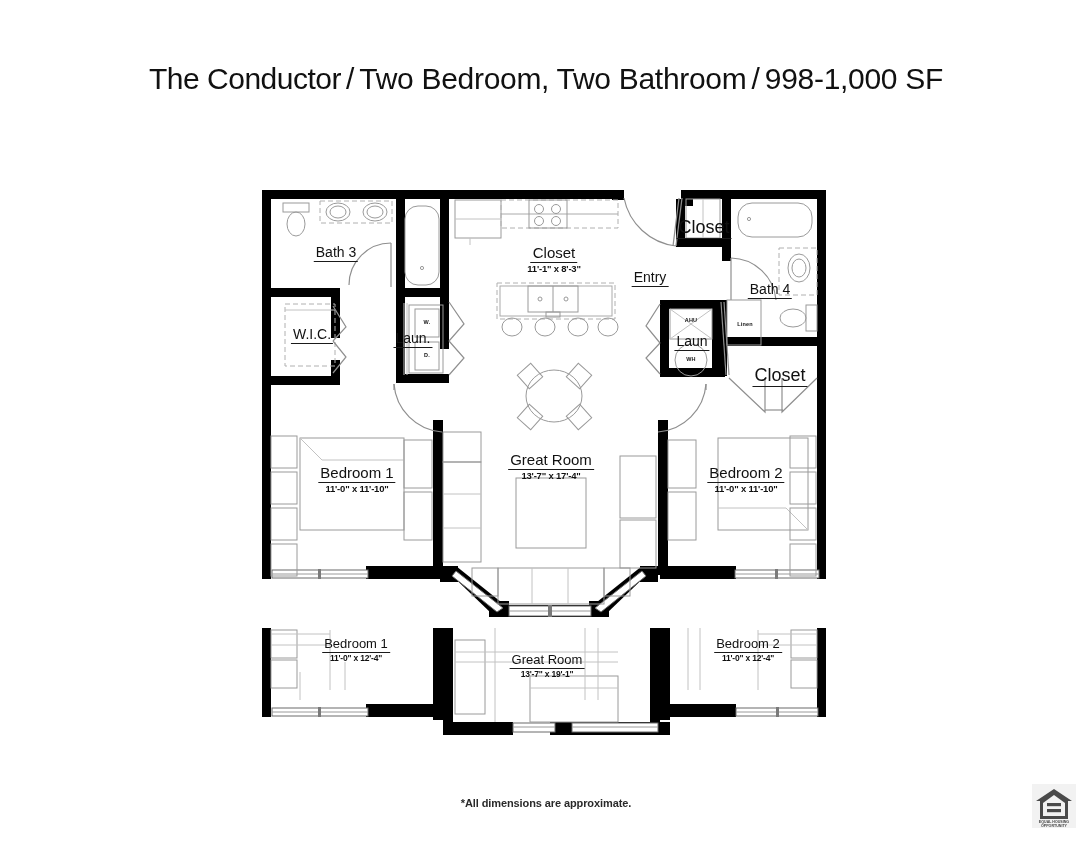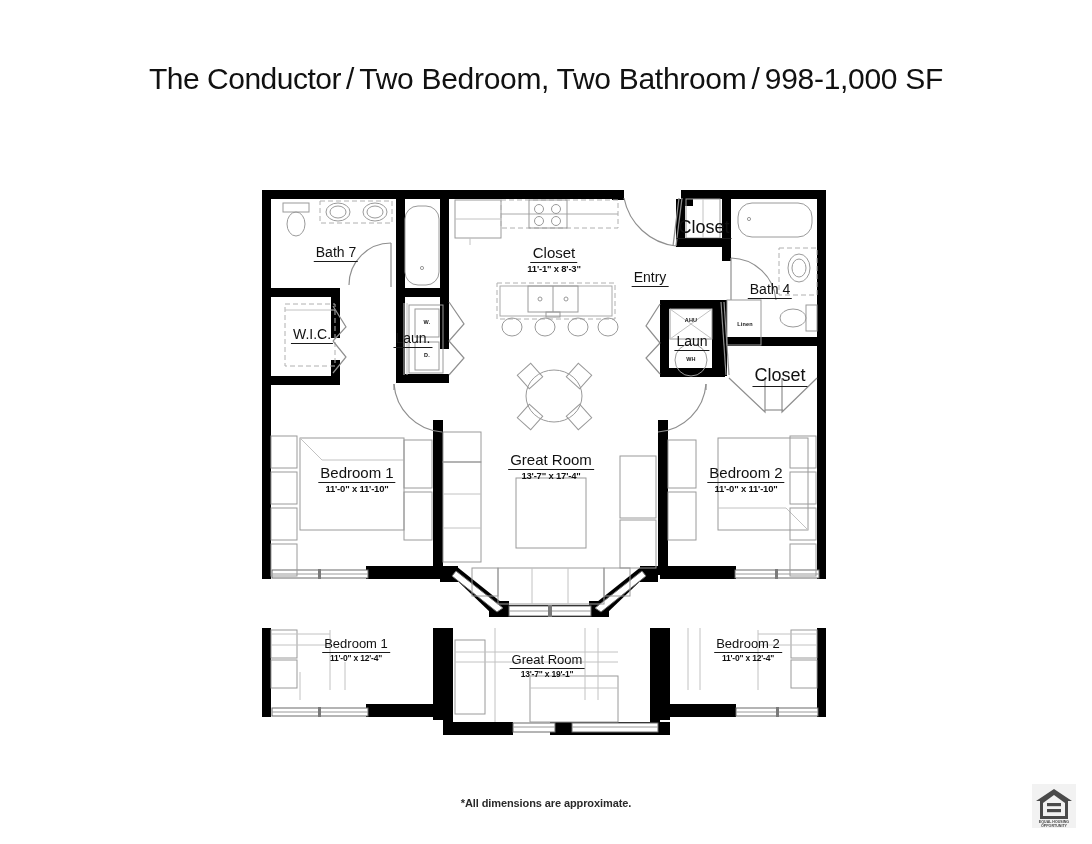--- a/index.html
+++ b/index.html
@@ -400,21 +400,21 @@
         <line class="thin" x1="758" y1="634" x2="817" y2="634"></line>
         <line class="thin" x1="758" y1="645" x2="817" y2="645"></line>
         <line class="thin" x1="758" y1="630" x2="758" y2="690"></line>
         <line class="thin" x1="700" y1="628" x2="700" y2="690"></line>
         <line class="thin" x1="688" y1="628" x2="688" y2="690"></line>
       </g>
     </svg>
   </div>
 
   <div class="lbl s-med" style="left:336px;top:245px;">
-    <span class="rn">Bath 7</span>
+    <span class="rn">Bath 3</span>
   </div>
 
   <div class="lbl s-med" style="left:312px;top:327px;">
     <span class="rn">W.I.C.</span>
   </div>
 
   <div class="lbl s-med" style="left:413px;top:331px;">
     <span class="rn">Laun.</span>
   </div>
 

